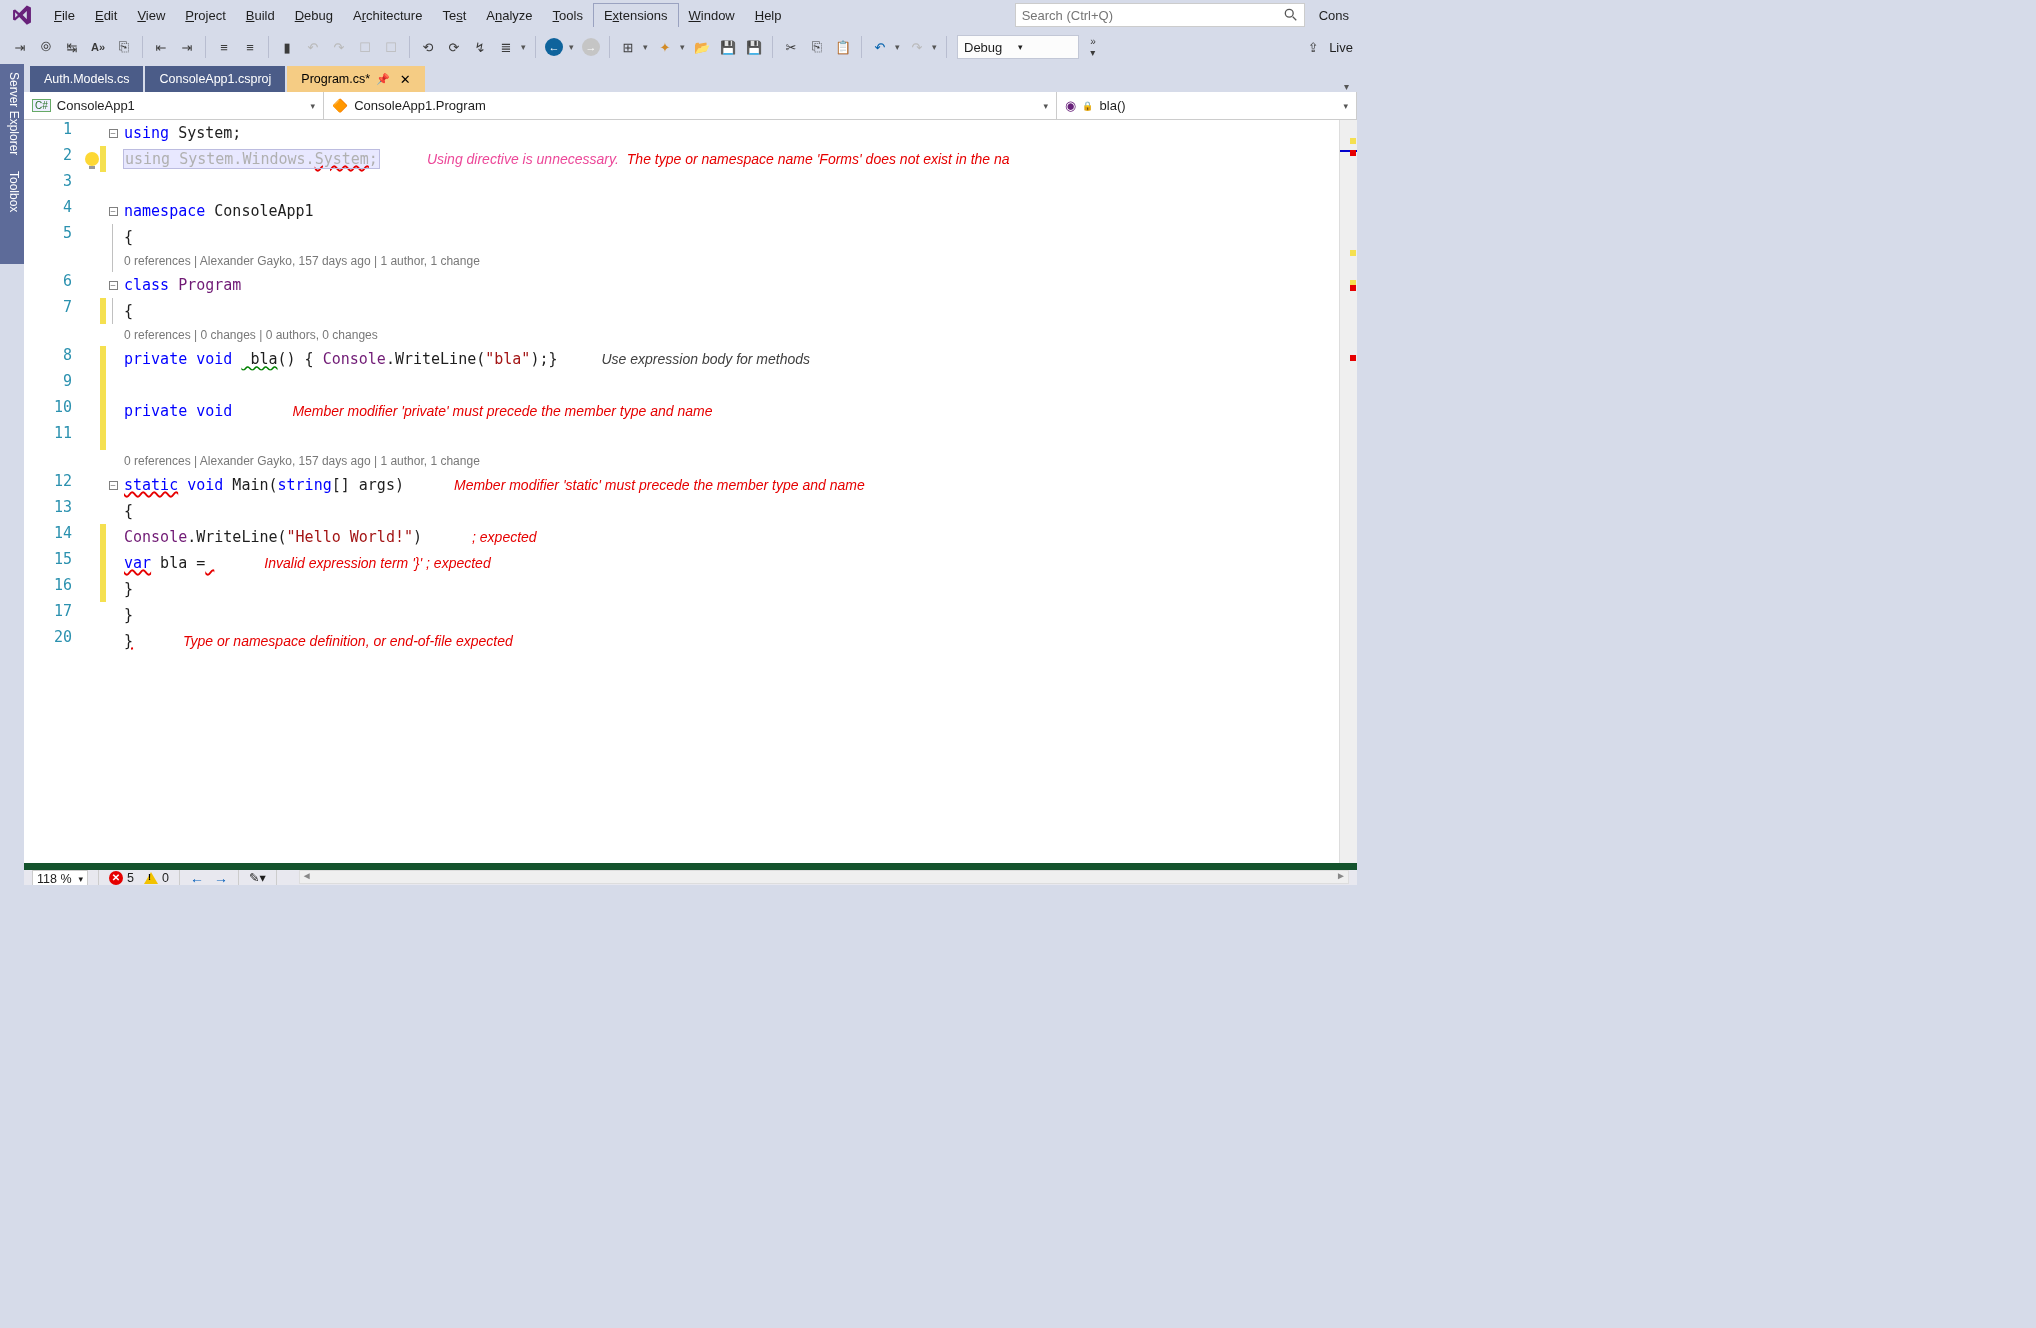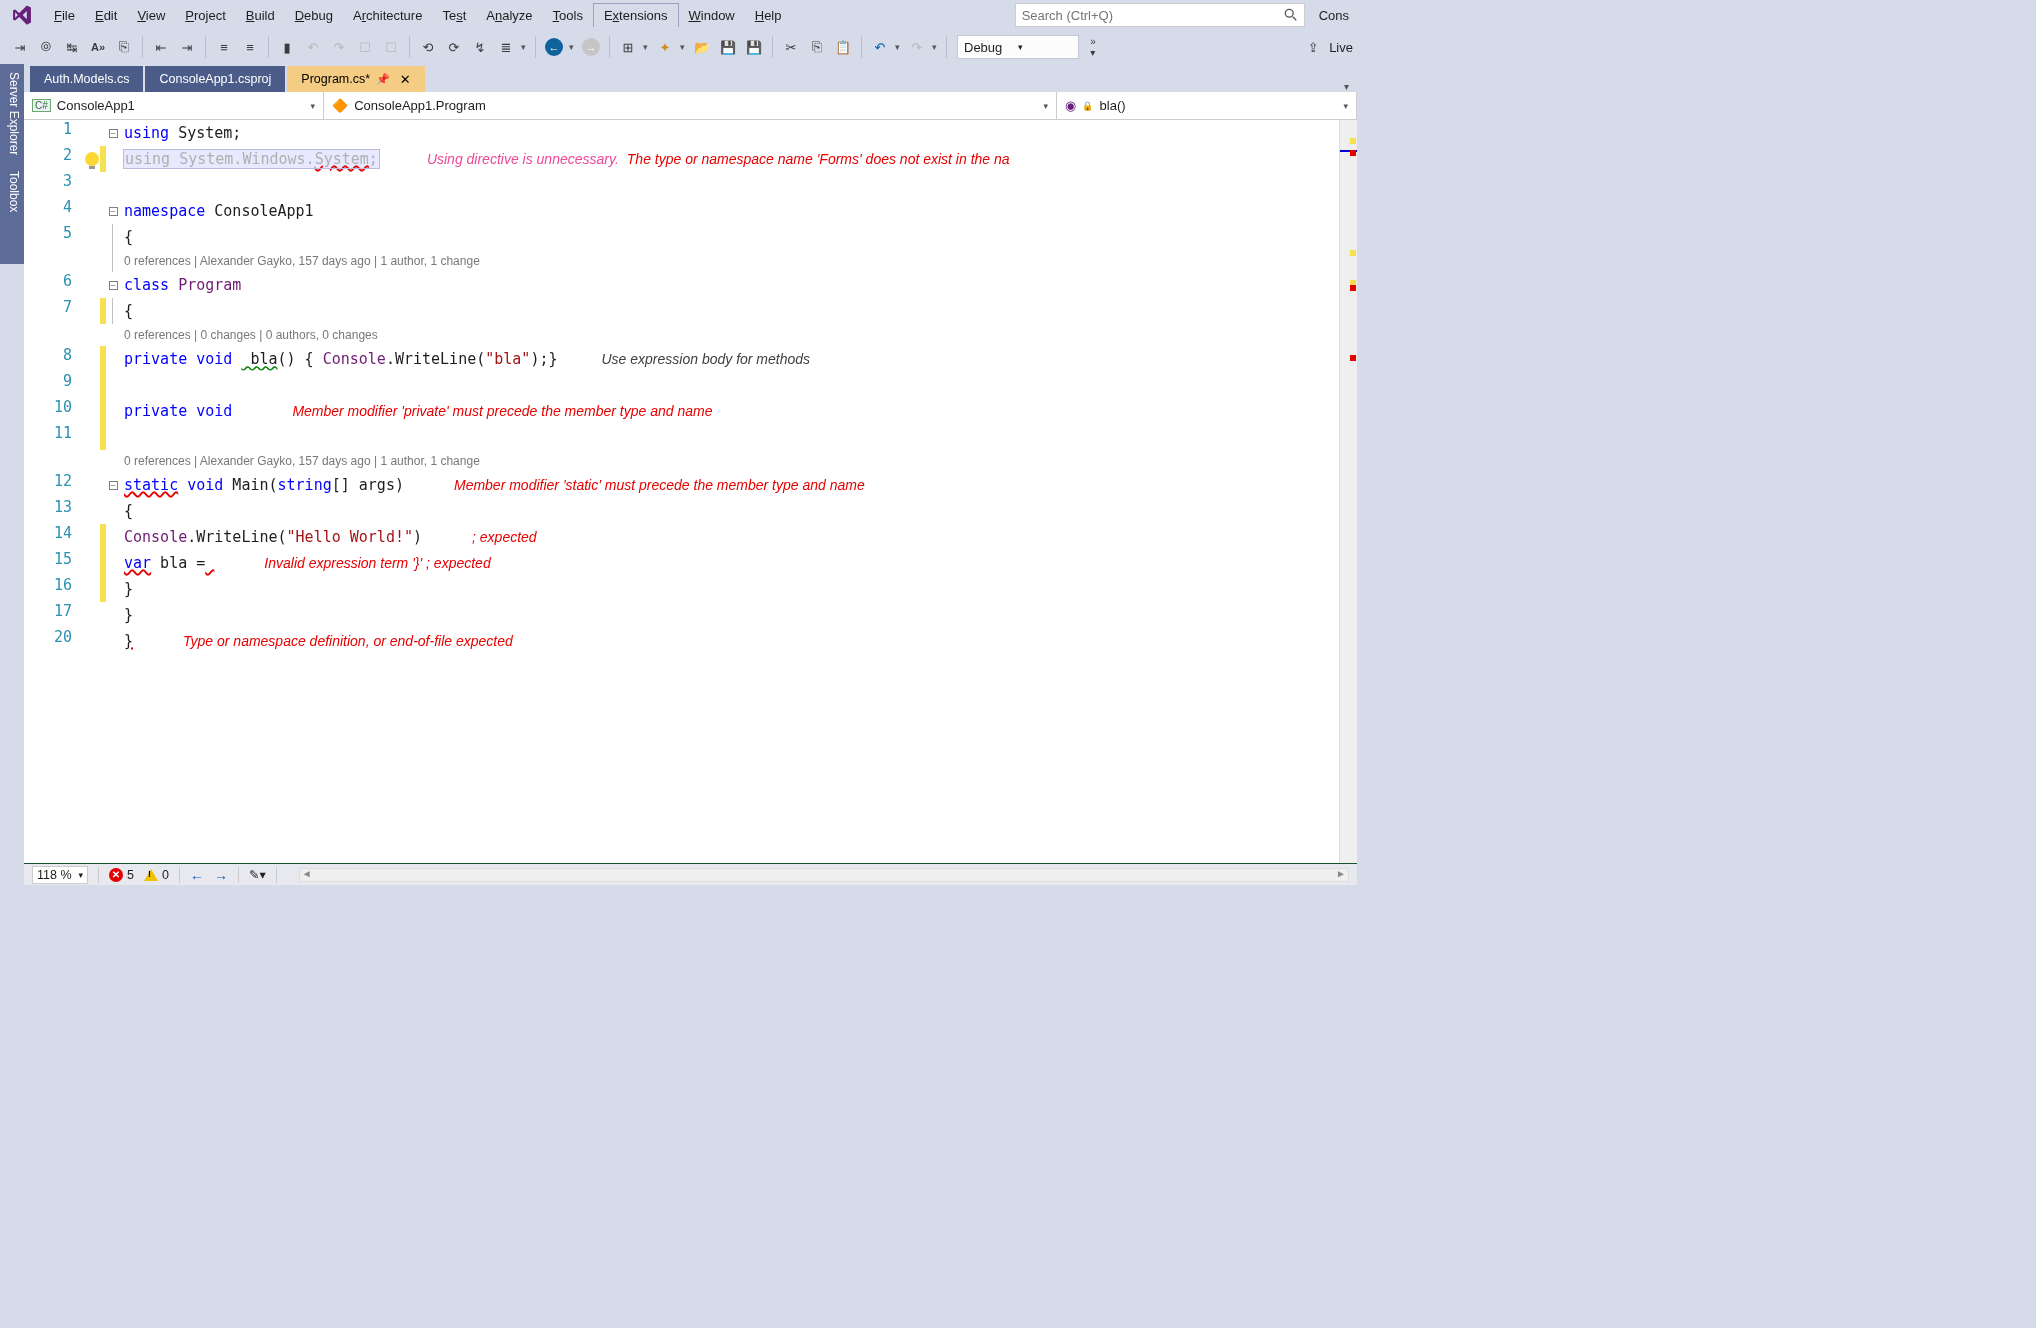--- a/index.html
+++ b/index.html
@@ -178,22 +178,22 @@
   .vscroll {
     position:absolute; right:0; top:0; bottom:0; width:18px;
     background:#efefef; border-left:1px solid #ddd;
   }
   .vscroll .caret-line { position:absolute; left:0; right:0; height:2px; background:#0000cc; top:30px;}
   .ann { position:absolute; right:1px; width:6px; height:6px; }
   .ann.red{ background:#e60000;} .ann.yel{ background:#f5e050;}
   
   .editor-status {
     position:absolute; left:24px; right:0; bottom:0; height:22px;
-    background:#e8e8ef; border-top:1px solid #14532d;
-    display:flex;align-items:center; gap:10px;
+    background:#e8e8ef; border-top:7px solid #14532d;
+    display:flex;gap:10px;
     font-size:12.5px; padding:0 8px;
   }
   .zoom-combo { width:56px; height:18px; border:1px solid #ccc; background:#fff;display:flex;align-items:center;padding:0 4px;}
   .err-badge { display:flex;align-items:center;gap:4px;}
   .err-circle { width:14px;height:14px;border-radius:50%;background:#e60000;color:#fff;display:flex;align-items:center;justify-content:center;font-size:10px;font-weight:bold;}
   .warn-tri { width:0;height:0;border-left:7px solid transparent;border-right:7px solid transparent;border-bottom:12px solid #f2c200;position:relative;}
   .warn-tri span{position:absolute;left:-3px;top:0;font-size:9px;font-weight:bold;color:#000;}
   .nav-arrow { color:#005dba; font-size:14px; font-weight:bold;}
   .hscroll {
     flex:1; height:14px; background:#efefef; margin-left:12px;

